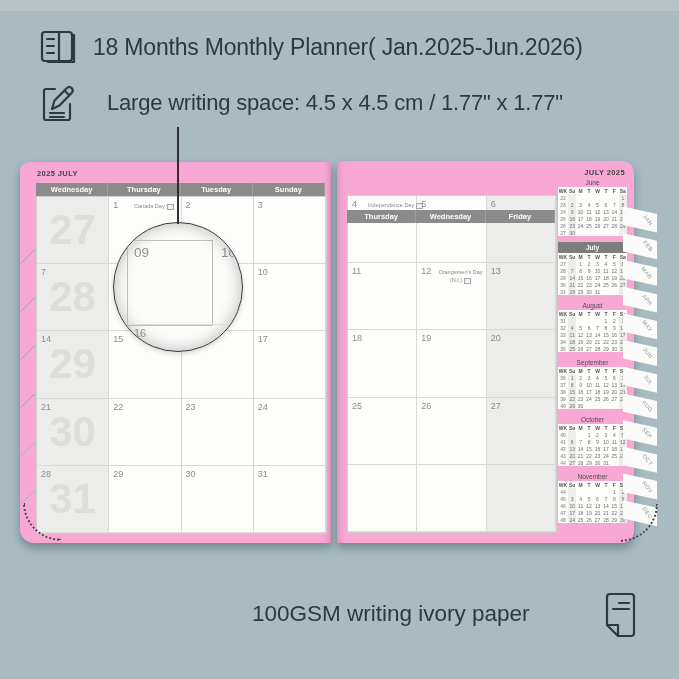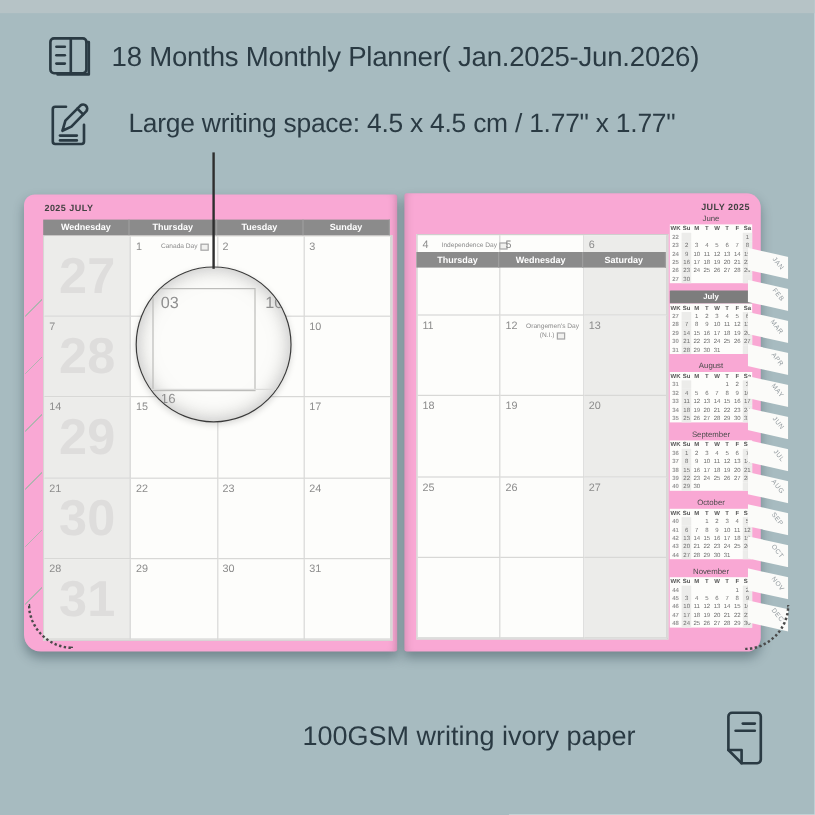--- a/index.html
+++ b/index.html
@@ -197,21 +197,21 @@
         </div>
       </div>
     <div class="dotted-arc arc-left"></div>
   </div>
 
   <div class="page page-right">
     <div class="page-title title-right">JULY 2025</div>
     <div class="grid-head" id="right-head">
         <div class="ghead-cell">Thursday</div>
         <div class="ghead-cell">Wednesday</div>
-        <div class="ghead-cell">Saturday</div>
+        <div class="ghead-cell">Friday</div>
       </div>
     <div class="grid" id="right-grid">
         <div class="cell">
           <span class="dnum">4</span>
           <div class="note">
             <span>Independence Day<i class="flag"></i></span>
           </div>
         </div>
         <div class="cell">
           <span class="dnum">5</span>
@@ -625,21 +625,21 @@
         <div class="tab" style="top: 293.7px;">
           <span class="tab-label">DEC</span>
         </div>
       </div>
     <div class="dotted-arc arc-right"></div>
   </div>
 
   <div class="magnifier">
     <div class="mag-square"></div>
     <div class="mag-hline"></div>
-    <span class="mag-big">03</span>
+    <span class="mag-big">09</span>
     <span class="mag-right">10</span>
     <span class="mag-below">16</span>
   </div>
 
   <span class="footer-text">100GSM writing ivory paper</span>
   <svg class="footer-icon" width="42" height="50" viewBox="0 0 42 50">
     <g class="icon-stroke">
       <path d="M12 4 H33 a3 3 0 0 1 3 3 V43 a3 3 0 0 1 -3 3 H20 L9 35 V7 a3 3 0 0 1 3 -3 Z"></path>
       <path d="M9 35 H20 V46"></path>
       <line x1="21" y1="13" x2="31" y2="13"></line>

